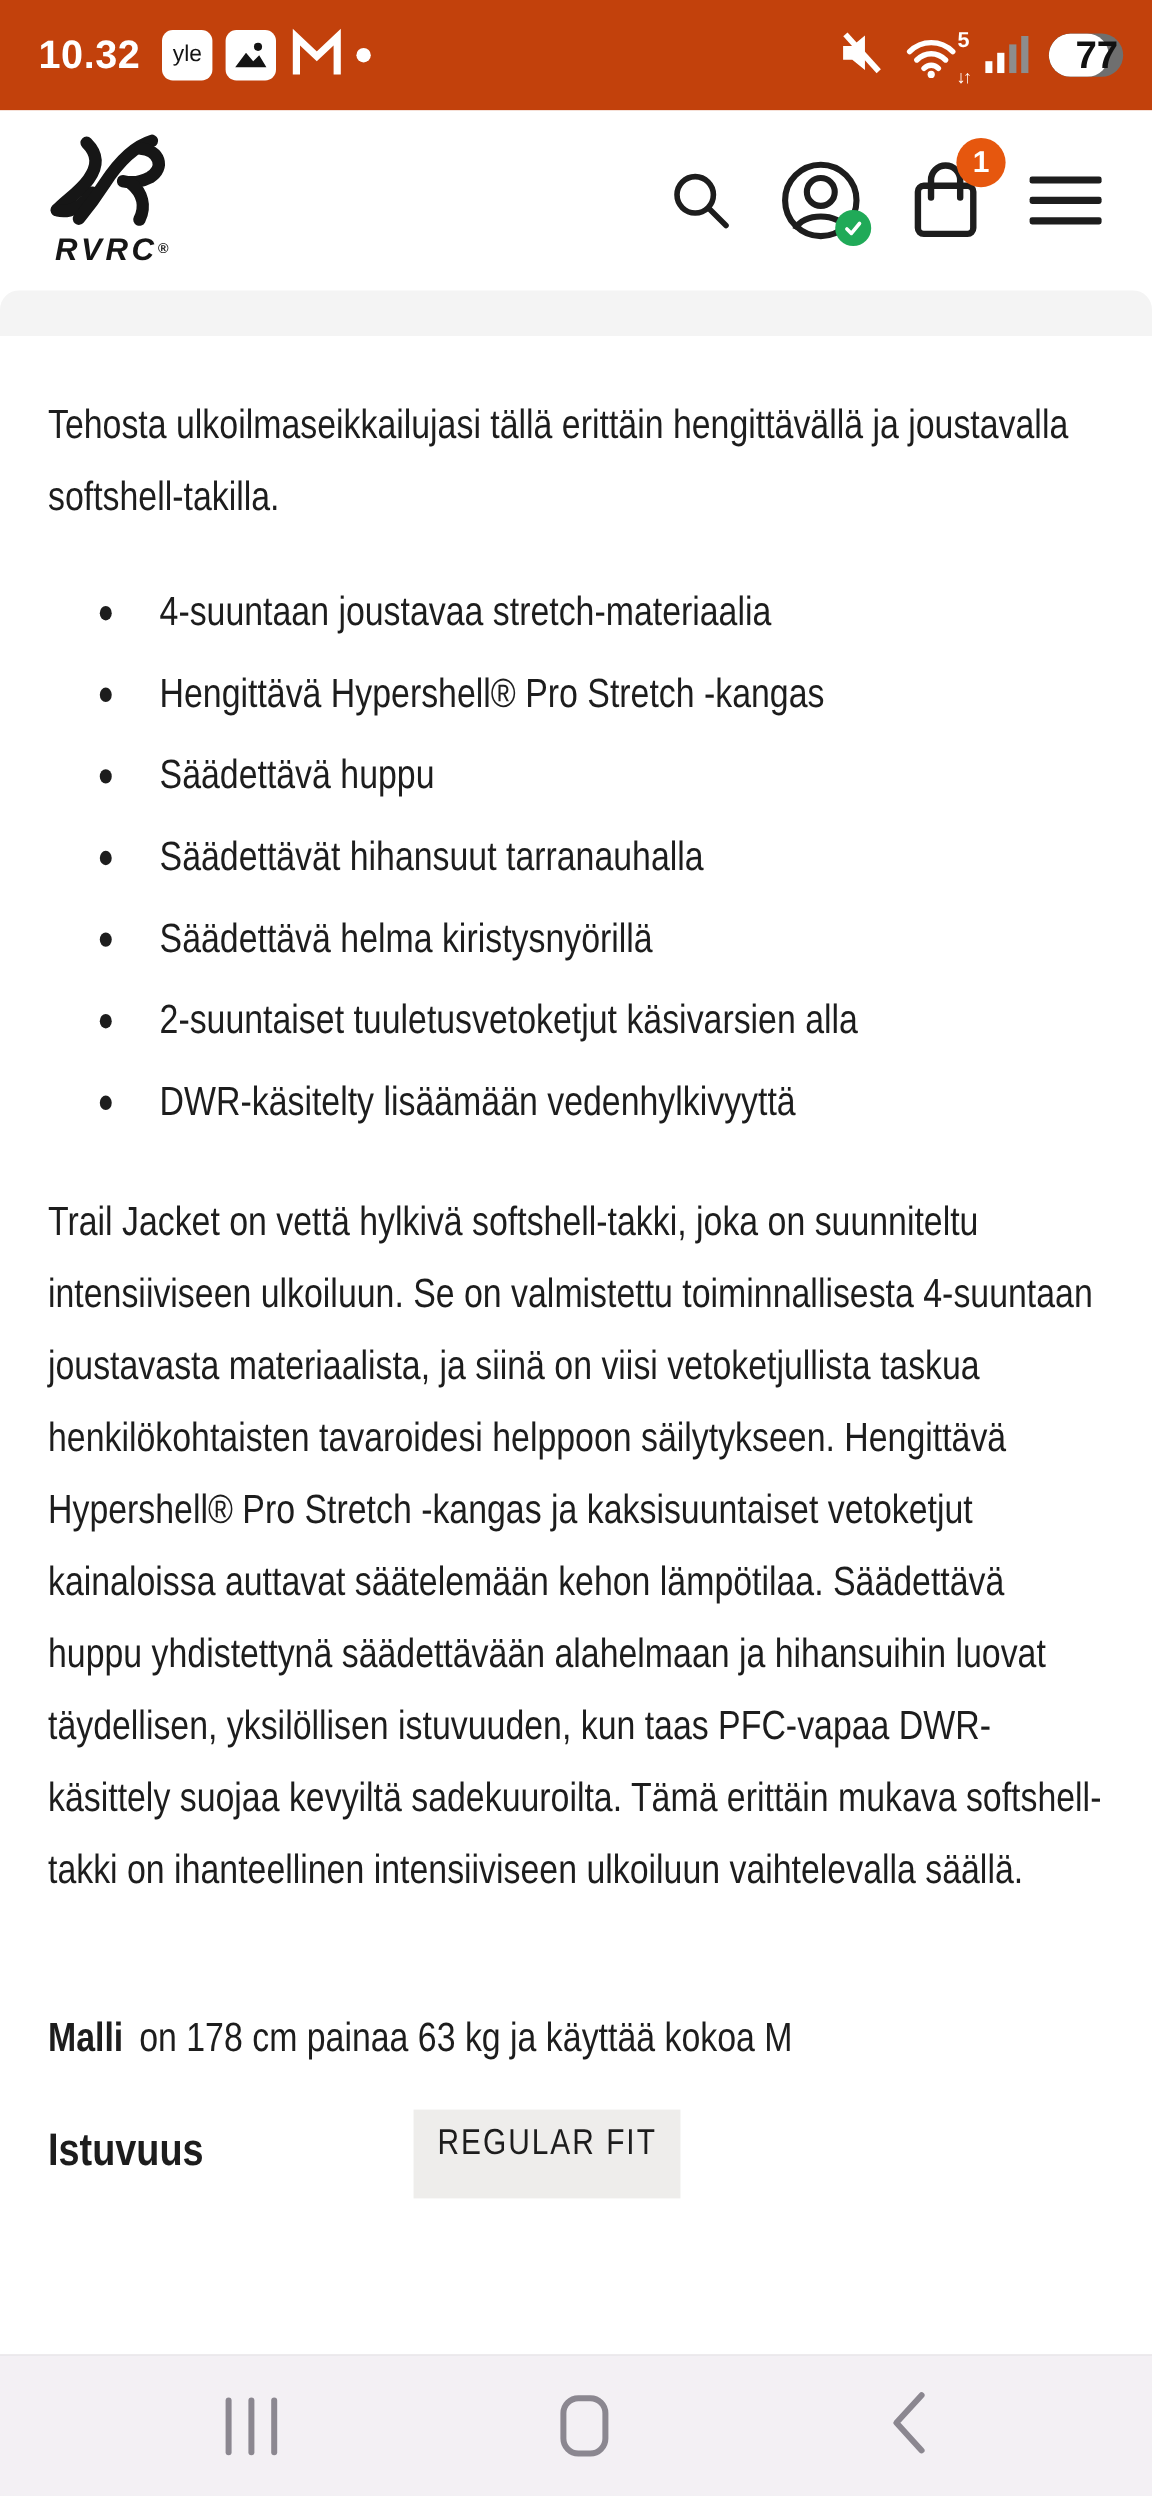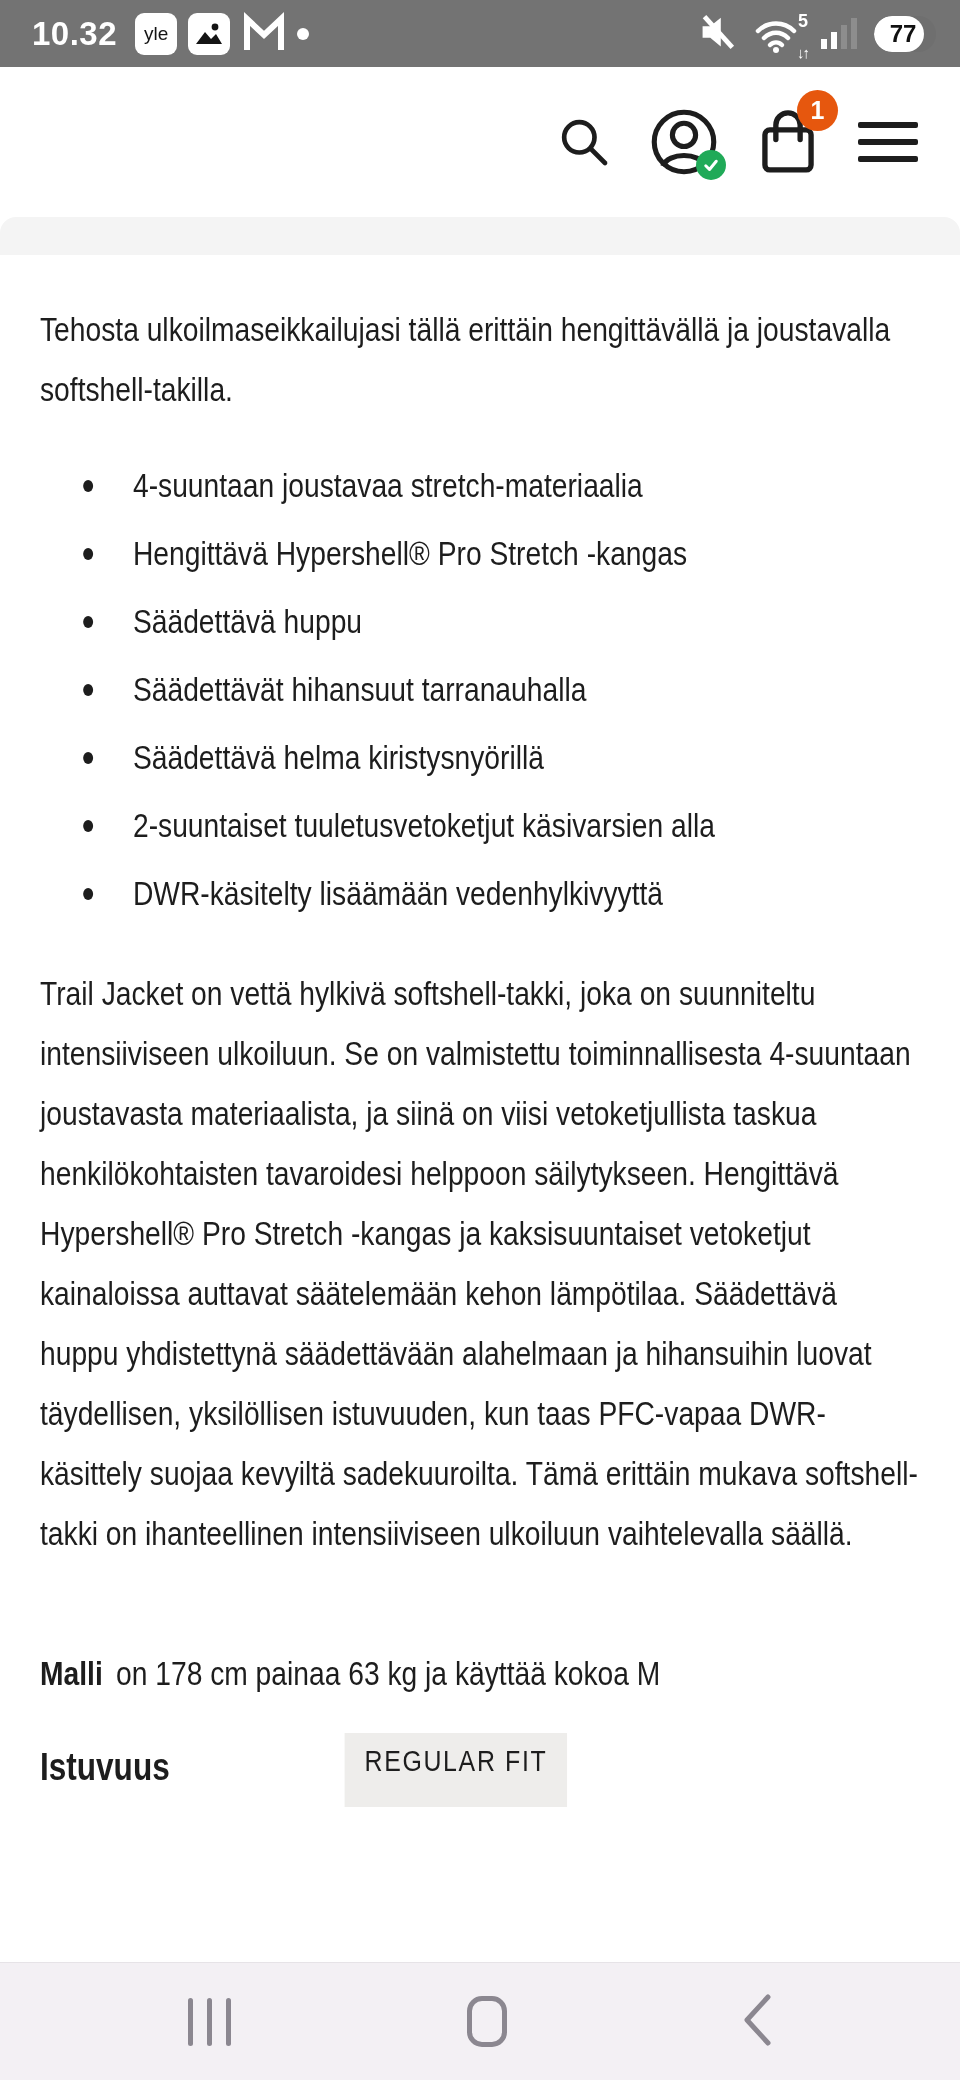--- a/index.html
+++ b/index.html
@@ -1,33 +1,33 @@
 <!DOCTYPE html>
 <html><head>
 <meta charset="utf-8">
 <style>
   * { margin:0; padding:0; box-sizing:border-box; }
   html,body { width:960px; }
   body { font-family:"Liberation Sans","DejaVu Sans",sans-serif; background:#fff; }
   .screen { position:relative; width:960px; height:2080px; background:#fff; overflow:hidden; }
 
   
-  .status-bar { height:67px; background:#737373; display:flex; align-items:center; padding:0 24px 0 32px;justify-content:space-between; }
+  .status-bar { height:92px; background:#c2410c; display:flex; align-items:center; padding:0 24px 0 32px;justify-content:space-between; }
   .sb-time { color:#fff; font-size:33px; font-weight:700; letter-spacing:.5px; margin-right:18px; }
   .sb-app { width:42px; height:42px; background:#fff; border-radius:9px; display:flex; align-items:center; justify-content:center; margin-right:11px; }
   .sb-yle-label { color:#141414; font-size:19px; font-weight:400; }
   .sb-dot { width:12px; height:12px; background:#fff; border-radius:50%; margin-left:8px; }
   .sb-right { margin-left:auto; display:flex; align-items:center; gap:15px; }
   .wifi-wrap { position:relative; width:52px; height:46px; }
   .wifi-wrap svg { position:absolute; left:0; top:8px; }
   .wifi-5 { position:absolute; right:-2px; top:0; color:#fff; font-size:18px; font-weight:700; }
   .wifi-arrows { position:absolute; right:-2px; bottom:-4px; color:#fff; font-size:15px; letter-spacing:-2px; }
   .battery { position:relative; width:62px; height:36px; border-radius:18px; background:#6f6f6f; overflow:hidden; }
   .battery-fill { position:absolute; left:0; top:0; height:36px; width:50px; background:#fff; border-radius:18px; }
-  .battery-num { position:absolute; left:4px; top:50%; transform:translateY(-50%); width:50px; text-align:center; color:#111; font-size:24px; font-weight:700; }
+  .battery-num { position:absolute; left:15px; top:50%; transform:translateY(-50%); width:50px; text-align:center; color:#111; font-size:32px; font-weight:700; }
 
   
   .header { height:150px; background:#fff; display:flex; align-items:center; padding:0 42px 0 34px; }
   .logo { display:flex; flex-direction:column; align-items:center; cursor:pointer; }
   .logo-text { font-style:italic; font-weight:700; font-size:26px; letter-spacing:3px; color:#161616; margin-top:2px; }
   .logo-reg { font-size:12px; vertical-align:6px; letter-spacing:0; }
   .header-actions { margin-left:auto; display:flex; align-items:center; gap:38px; }
   .icon-btn { position:relative; display:flex; align-items:center; justify-content:center; }
   .check-badge { position:absolute; right:-8px; bottom:-4px; width:30px; height:30px; border-radius:50%;
                  background:#20aa58; display:flex; align-items:center; justify-content:center; }
@@ -115,20 +115,32 @@
         </svg>
       </span>
       <span class="battery">
         <span class="battery-fill"></span>
         <span class="battery-num">77</span>
       </span>
     </span>
   </div>
 
   <div class="header">
+    <div class="logo">
+      <svg width="118" height="80" viewBox="0 0 140 100">
+        <g fill="none" stroke="#161616" stroke-width="13" stroke-linecap="round" stroke-linejoin="round">
+          <path d="M44 10 C56 22 56 34 46 48 C36 62 22 70 13 80"></path>
+          <path d="M13 80 C26 84 40 76 50 62"></path>
+          <path d="M112 8 C92 14 76 32 63 52 C54 66 45 78 36 89"></path>
+          <path d="M100 16 C120 18 126 36 110 46 C101 51 90 52 82 50"></path>
+          <path d="M90 52 C102 62 106 76 99 90"></path>
+        </g>
+      </svg>
+      <span class="logo-text"><span>RVRC</span><span class="logo-reg">®</span></span>
+    </div>
 
     <div class="header-actions">
       <span class="icon-btn">
         <svg width="56" height="56" viewBox="0 0 48 48">
           <circle cx="20" cy="20" r="13" fill="none" stroke="#1d1d1d" stroke-width="4"></circle>
           <line x1="30" y1="30" x2="42" y2="42" stroke="#1d1d1d" stroke-width="4" stroke-linecap="round"></line>
         </svg>
       </span>
       <span class="icon-btn">
         <svg width="68" height="68" viewBox="0 0 48 48">

